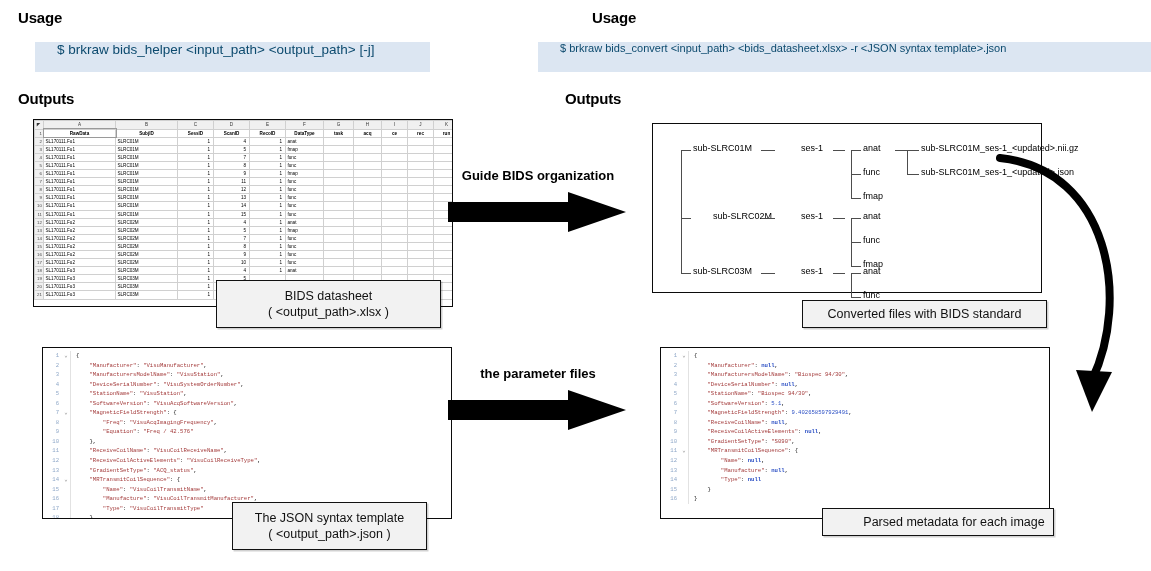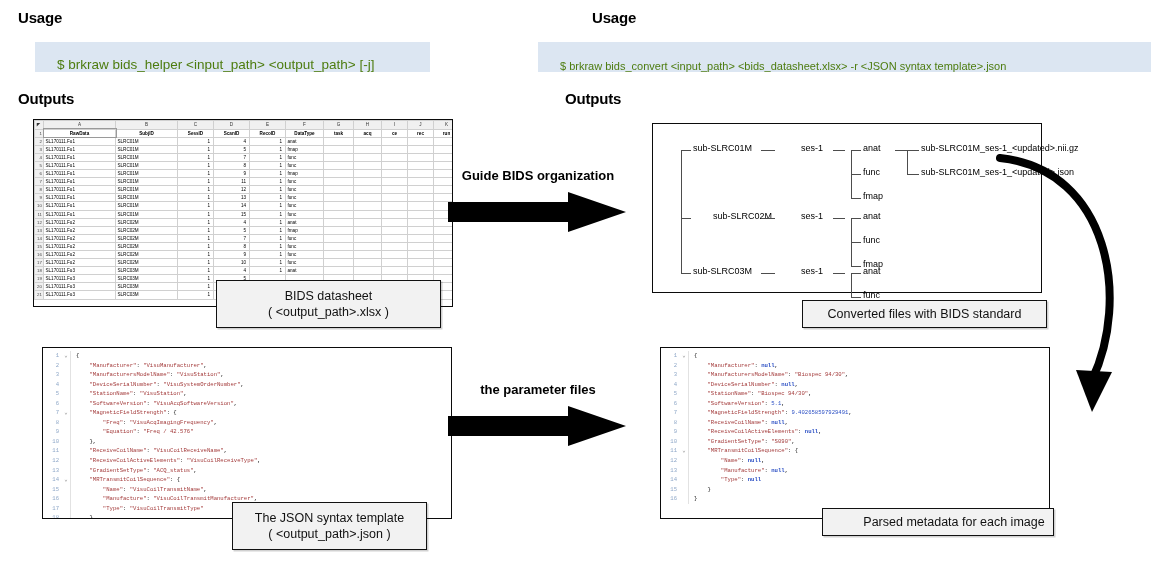--- a/index.html
+++ b/index.html
@@ -4,22 +4,22 @@
 <style>
   html,body{margin:0;padding:0;background:#ffffff;}
   body{width:1151px;height:571px;position:relative;overflow:hidden;
        font-family:"Liberation Sans","DejaVu Sans",sans-serif;color:#000;}
   .abs{position:absolute;}
 
   
   .heading{font-size:15px;font-weight:bold;letter-spacing:-0.2px;}
 
   
-  .usagebar{background:#dce6f2;color:#4d7c0f;font-size:13.5px;
-            display:flex;align-items:flex-end;white-space:nowrap;}
+  .usagebar{background:#dce6f2;color:#0c4a6e;font-size:13.5px;
+            display:flex;align-items:flex-start;white-space:nowrap;}
   .usagebar .pad{padding-left:22px;}
 
   
   .panel{border:1px solid #0b0b0b;background:#fff;box-sizing:border-box;}
 
   
   .sheet{border-collapse:collapse;table-layout:fixed;background:#fff;
          font-size:4.6px;font-family:"Liberation Sans",sans-serif;}
   .sheet td,.sheet th{border:0.5px solid #d0d0d0;padding:0;height:7.1px;
         line-height:7.1px;overflow:hidden;white-space:nowrap;}
@@ -435,21 +435,21 @@
 </div>
 
 <div class="arrowwrap" style="left:438px;top:168px;width:200px;height:70px;">
   <div class="arrowlabel" style="width:200px;">Guide BIDS organization</div>
   <svg width="180" height="44" style="display:block;margin:6px auto 0;">
     <polygon points="0,12 120,12 120,2 178,22 120,42 120,32 0,32" fill="#000"></polygon>
   </svg>
 </div>
 
 <div class="arrowwrap" style="left:438px;top:366px;width:200px;height:90px;">
-  <div class="arrowlabel" style="width:200px;margin-top:16px;">the parameter files</div>
+  <div class="arrowlabel" style="width:200px;">the parameter files</div>
   <svg width="180" height="44" style="display:block;margin:6px auto 0;">
     <polygon points="0,12 120,12 120,2 178,22 120,42 120,32 0,32" fill="#000"></polygon>
   </svg>
 </div>
 
 <div class="abs heading" style="left:592px;top:9px;">Usage</div>
 
 <div class="abs usagebar" style="left:538px;top:42px;width:613px;height:30px;">
   <span class="pad" style="font-size:11px;">$ brkraw bids_convert &lt;input_path&gt; &lt;bids_datasheet.xlsx&gt; -r &lt;JSON syntax template&gt;.json</span>
 </div>

